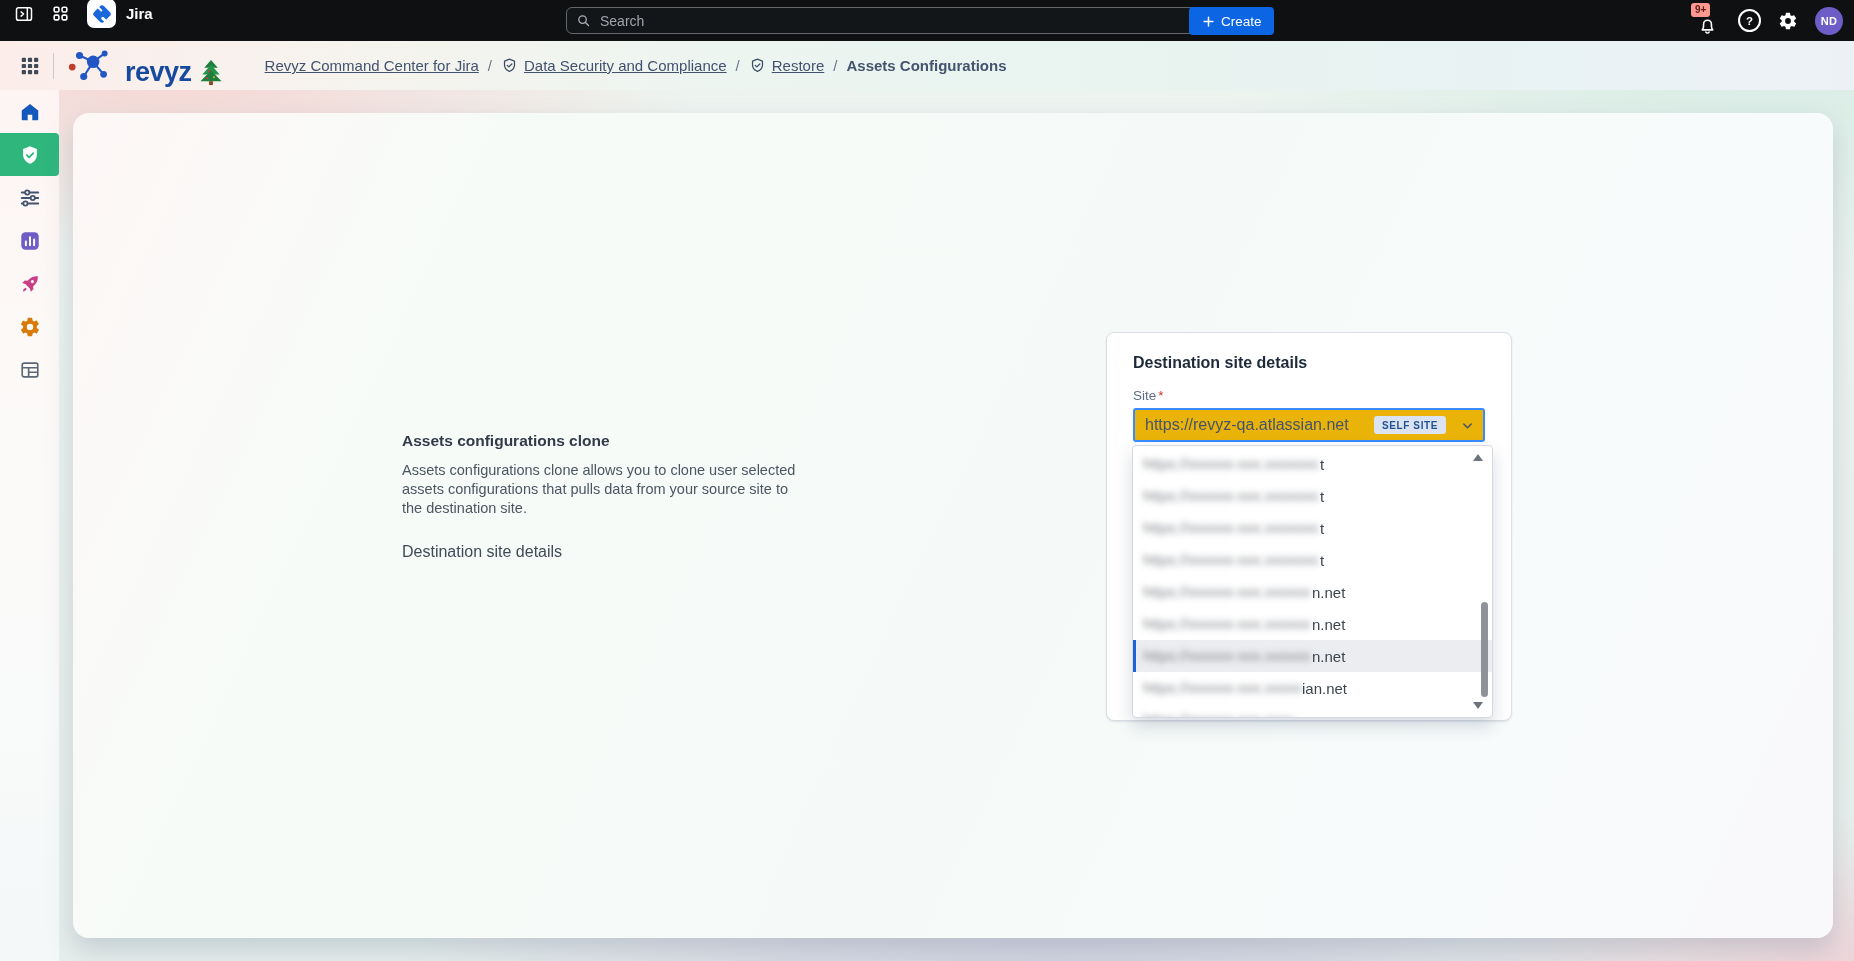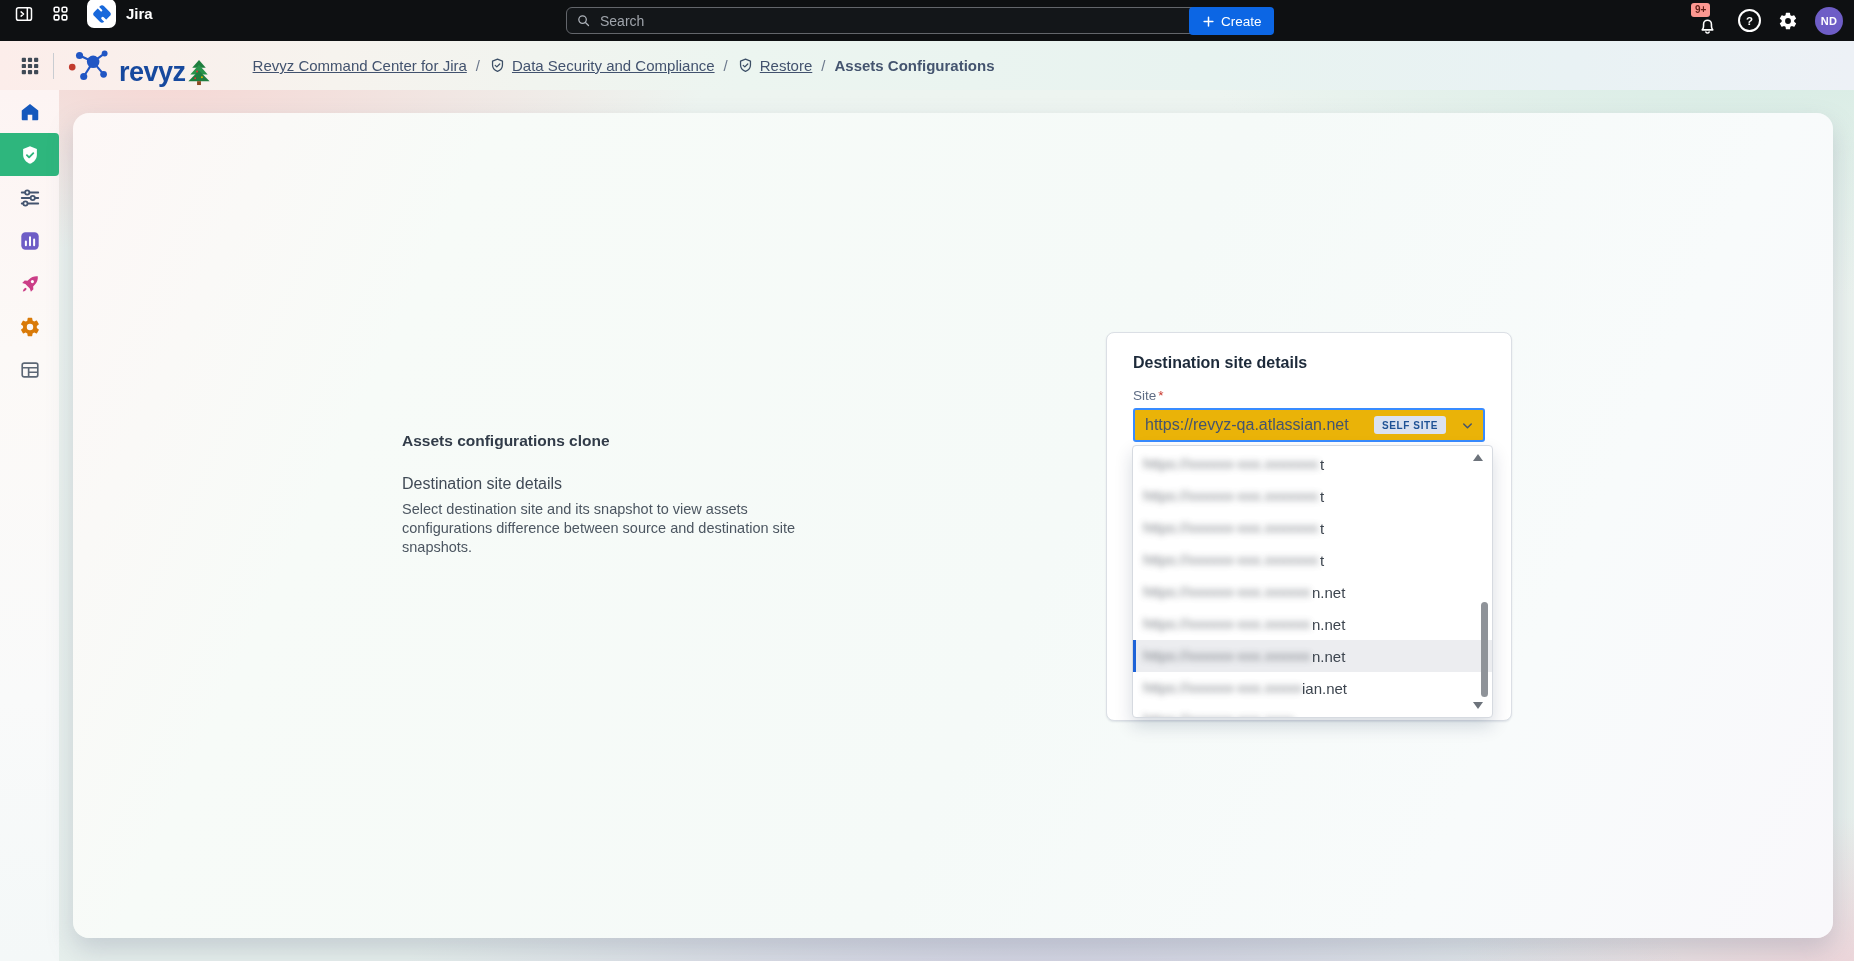--- a/index.html
+++ b/index.html
@@ -31,21 +31,21 @@
   .help-circle{width:19px;height:19px;border:2px solid #fff;border-radius:50%;color:#fff;font-size:11.5px;
                font-weight:700;display:flex;align-items:center;justify-content:center;}
   .avatar{width:28px;height:28px;border-radius:50%;background:#6e5dc6;color:#fff;font-size:11px;font-weight:700;
           display:flex;align-items:center;justify-content:center;letter-spacing:.3px;}
 
   
   .app-header{position:absolute;left:0;top:41px;width:100%;height:49px;display:flex;align-items:center;
       background:linear-gradient(90deg,#fcedea 0%,#f6f3ee 18%,#ecf5f0 40%,#e8f3f0 65%,#e9f2f4 85%,#edf1f6 100%);}
   .grid9{margin-left:19px;}
   .hdr-divider{width:1px;height:26px;background:#c9ccd1;margin:0 13px 0 12px;}
-  .logo{display:flex;align-items:flex-end;gap:4px;justify-content:center;}
+  .logo{display:flex;align-items:flex-end;gap:10px;justify-content:center;}
   .logo-text{font-size:27px;font-weight:700;color:#17499e;letter-spacing:-.5px;line-height:1;margin-left:2px;}
   .breadcrumb{display:flex;align-items:center;gap:9px;margin-left:42px;font-size:15px;color:#42526e;white-space:nowrap;}
   .breadcrumb a{color:#42526e;text-decoration:underline;cursor:pointer;}
   .crumb{display:flex;align-items:center;gap:6px;}
   .crumb-sep{color:#6b778c;}
   .crumb-current{font-weight:700;color:#44546f;}
 
   
   .sidebar{position:absolute;left:0;top:90px;width:59px;bottom:0;
       background:linear-gradient(180deg,#fdf4f3 0%,#fcf9f7 30%,#f9fafa 70%,#f4f8f8 100%);}
@@ -272,22 +272,22 @@
           <path d="M3.5 9.5h17M10.5 9.5v10M10.5 14.5h10"></path>
         </svg>
     </button>
   </div>
 
   <div class="main">
     <div class="content-card">
 
       <div class="intro">
         <h1>Assets configurations clone</h1>
+        <p>Assets configurations clone allows you to clone user selected assets configurations that pulls data from your source site to the destination site.</p>
         <h2>Destination site details</h2>
-        <p>Select destination site and its snapshot to view assets configurations difference between source and destination site snapshots.</p>
       </div>
 
       <div class="panel">
         <div class="panel-title">Destination site details</div>
         <div class="field-label">
           <span>Site</span><span class="req">*</span>
         </div>
         <div class="site-select">
           <span class="value">https://revyz-qa.atlassian.net</span>
           <span class="self-site-badge">SELF SITE</span>

